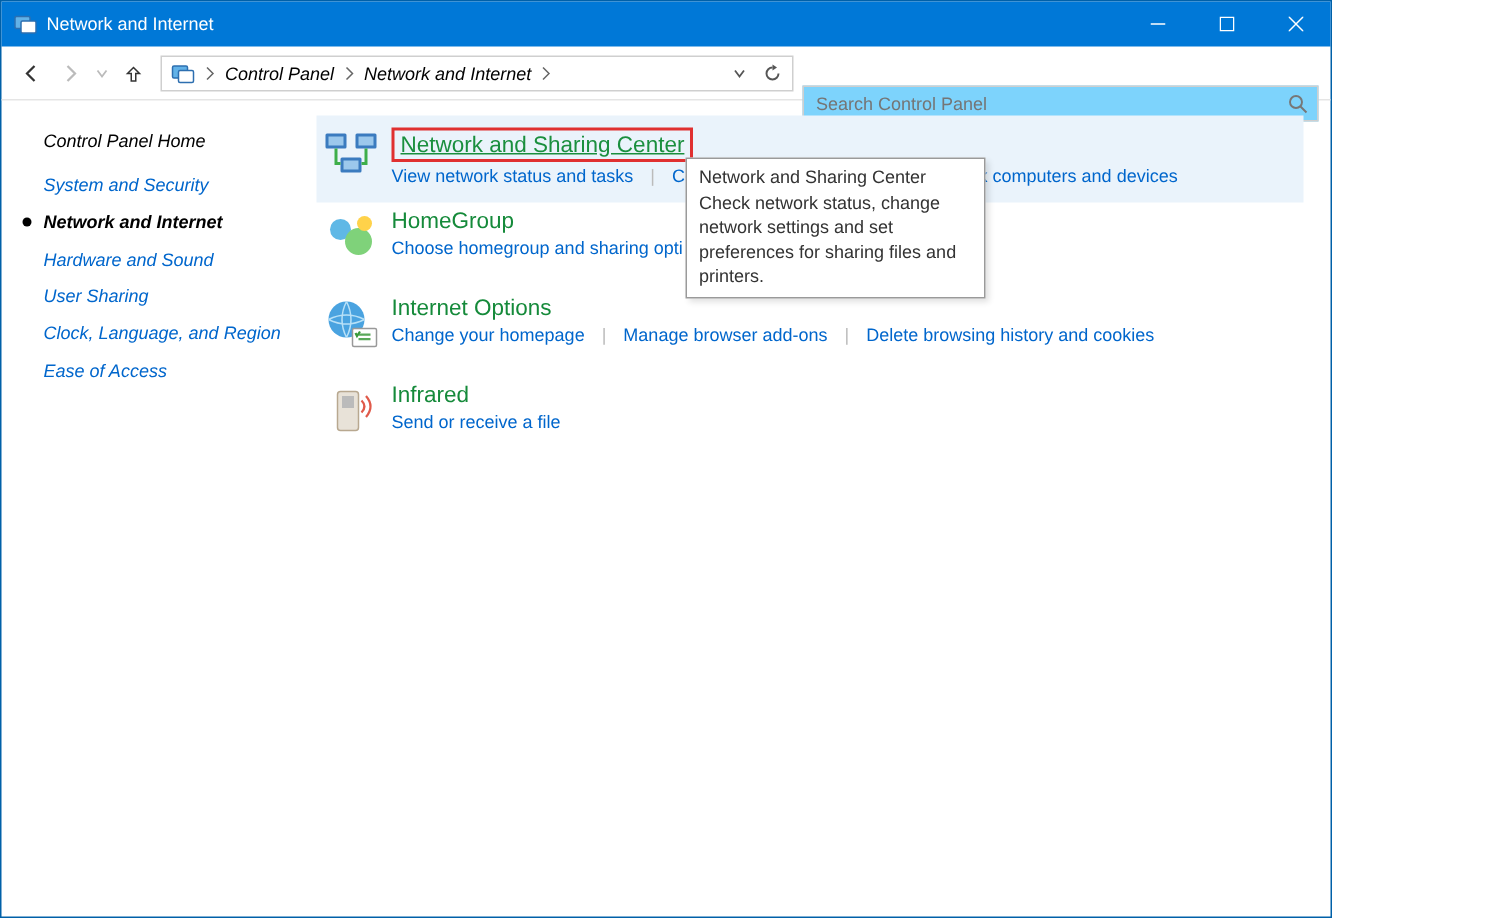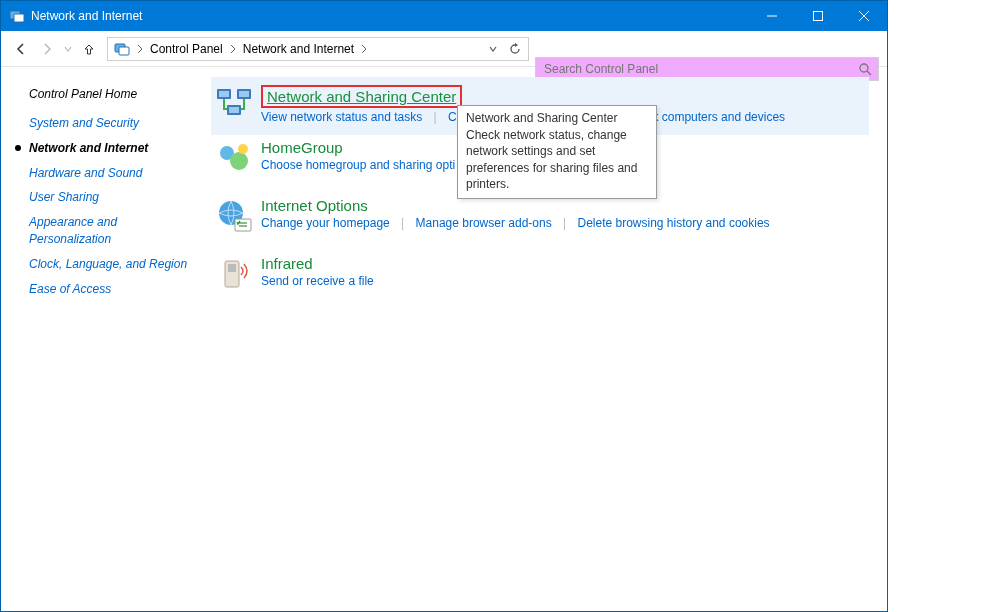--- a/index.html
+++ b/index.html
@@ -8,26 +8,26 @@
   .titlebar { height:30px; background:#0078d7; display:flex; align-items:center; color:#fff; }
   .titlebar .icon { width:16px; height:16px; margin:0 6px 0 8px; display:flex; align-items:center; justify-content:center;}
   .titlebar .title { flex:0 0 auto; font-size:12px; }
   .titlebar .spacer { flex:1; }
   .winbtn { width:46px; height:30px; display:flex; align-items:center; justify-content:center; color:#fff; }
   .toolbar { height:36px; display:flex; align-items:center; padding:0 8px; gap:2px; border-bottom:1px solid #e5e5e5;}
   .navbtn { width:24px; height:24px; display:flex; align-items:center; justify-content:center; color:#555; border-radius:2px;}
   .navbtn.disabled { color:#bbb; }
   .dropicon { width:14px; height:24px; display:flex; align-items:center; justify-content:center; color:#bbb;}
   .addrbar { flex:1; height:24px; border:1px solid #cfcfcf; display:flex; align-items:center; padding:0 2px; margin:0 4px; background:#fff;}
-  .crumb { padding:0 4px; height:100%; display:flex; align-items:center; }
+  .crumb { padding:0 4px; height:100%; display:flex; align-items:center;font-style:italic; }
   .crumb.link { color:#000; }
   .crumbarrow { color:#666; padding:0 2px; display:flex; align-items:center;}
   .addrright { margin-left:auto; display:flex; align-items:center; gap:0;}
   .addrbtn { width:22px; height:22px; display:flex; align-items:center; justify-content:center; color:#555;}
-  .searchbox { width:344px; height:24px; border:1px solid #cfcfcf; display:flex; align-items:center; padding:0 6px; background:#f0abfc;margin-top:41px;}
+  .searchbox { width:344px; height:24px; border:1px solid #cfcfcf; display:flex; align-items:center; padding:0 6px; background:#7dd3fc;margin-top:41px;}
   .searchbox input { border:none; outline:none; flex:1; font-size:12px; color:#555; background:transparent;}
   .searchbox .sicon { color:#555; }
   .body { flex:1; display:flex; overflow:hidden;}
   .sidebar { width:210px; padding:20px 0 0 28px;font-style:italic; }
   .side-home { color:#000; margin-bottom:14px; }
   .side-item { color:#0066cc; margin-bottom:8px; line-height:1.4; cursor:pointer;}
   .side-item.active { color:#000; font-weight:bold; position:relative;}
   .side-item.active::before { content:""; position:absolute; left:-14px; top:5px; width:6px; height:6px; border-radius:50%; background:#000;}
   .content { flex:1; padding:10px 18px 16px 0; position:relative;}
   .category { display:flex; padding:4px 0 10px 0; }
@@ -148,21 +148,20 @@
   </div>
 
   <div class="body">
 
     <div class="sidebar">
       <div class="side-home">Control Panel Home</div>
       <div class="side-item">System and Security</div>
       <div class="side-item active">Network and Internet</div>
       <div class="side-item">Hardware and Sound</div>
       <div class="side-item">User Sharing</div>
-      <div class="side-item" style="max-width:140px">Appearance and Personalization</div>
       <div class="side-item">Clock, Language, and Region</div>
       <div class="side-item">Ease of Access</div>
     </div>
 
     <div class="content">
 
       <div class="category hl">
         <div class="caticon">
           <svg width="40" height="40" viewBox="0 0 40 40">
             <rect x="2" y="4" width="14" height="10" rx="1" fill="#3b7bbf"></rect>

